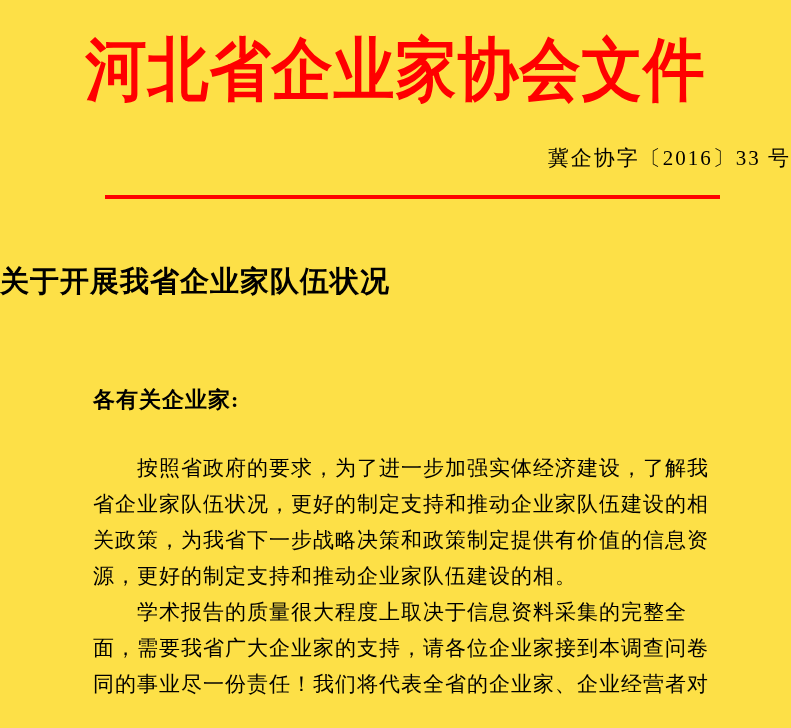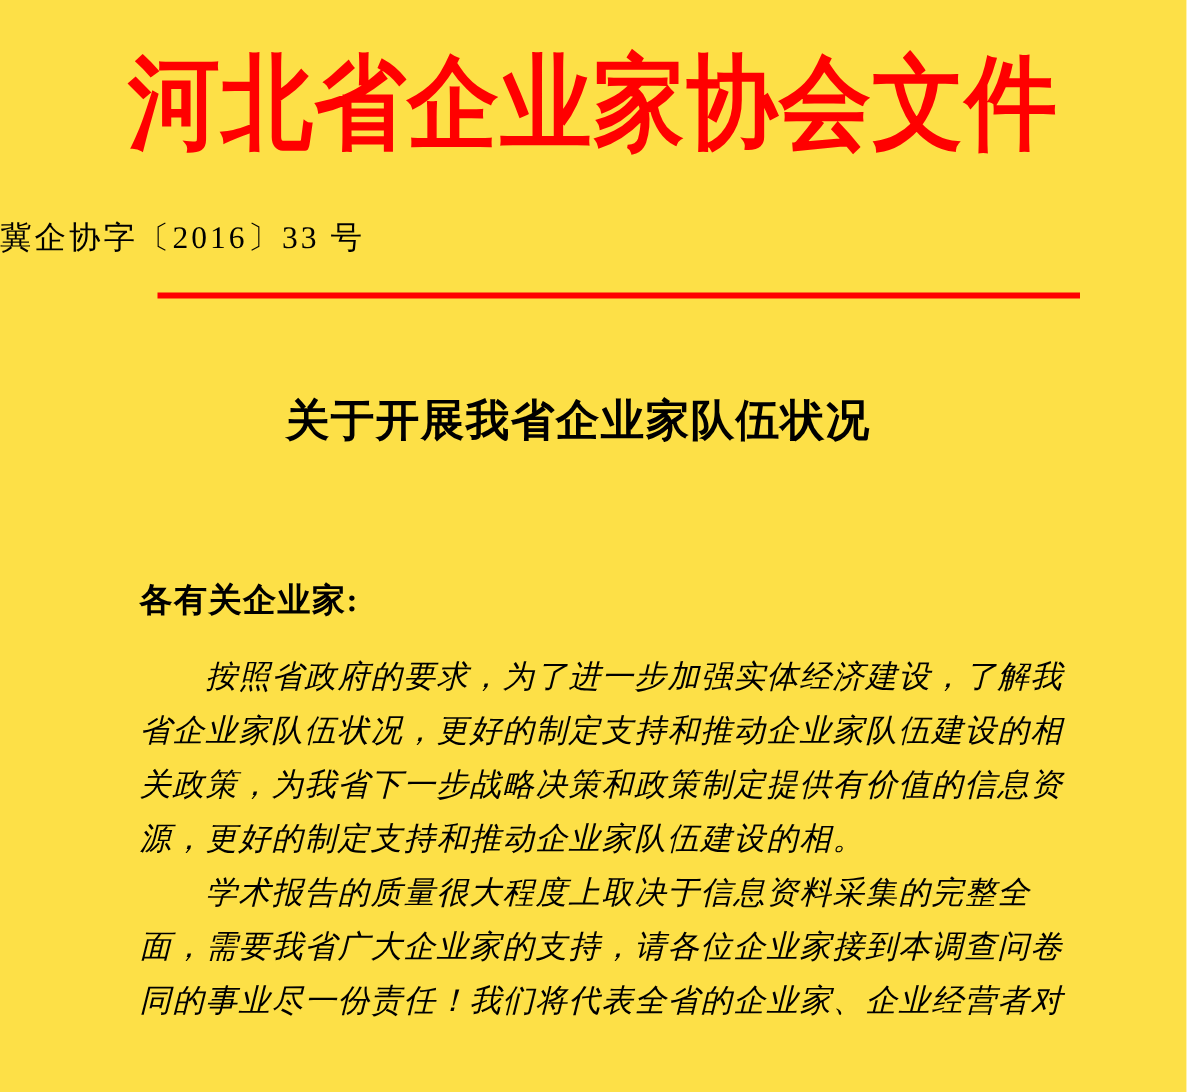--- a/index.html
+++ b/index.html
@@ -30,64 +30,61 @@
     letter-spacing: 1px;
     transform: scaleY(1.12);
     transform-origin: center top;
     white-space: nowrap;
   }
   .doc-number {
     position: absolute;
     top: 144px;
     left: 0;
     width: 791px;
-    text-align: left;
+    text-align: right;
     font-size: 21px;
     letter-spacing: 2px;
     white-space: nowrap;
   }
   .red-divider {
     position: absolute;
     top: 195px;
     left: 105px;
     width: 615px;
     height: 4px;
     background: #ff0000;
   }
   .doc-title {
     position: absolute;
     top: 260px;
     left: 0;
     width: 683px;
-    text-align: center;
     font-weight: bold;
     font-size: 29px;
     line-height: 42px;
     letter-spacing: 1px;
-    padding-left: 44px;
   }
   .content {
     position: absolute;
     top: 382px;
     left: 93px;
     width: 615px;
     font-size: 21px;
     line-height: 36px;
     letter-spacing: 1px;
   }
   .salutation {
     font-weight: bold;
     font-size: 22px;
-    margin-bottom: 15px;
+    margin-bottom: 32px;
     white-space: nowrap;
   }
   .body-line {
     white-space: nowrap;
     text-align: justify;
-    font-style: italic;
   }
   .body-line.indent {
     padding-left: 44px;
   }
 </style>
 </head>
 <body>
 
 <div class="page">
 

